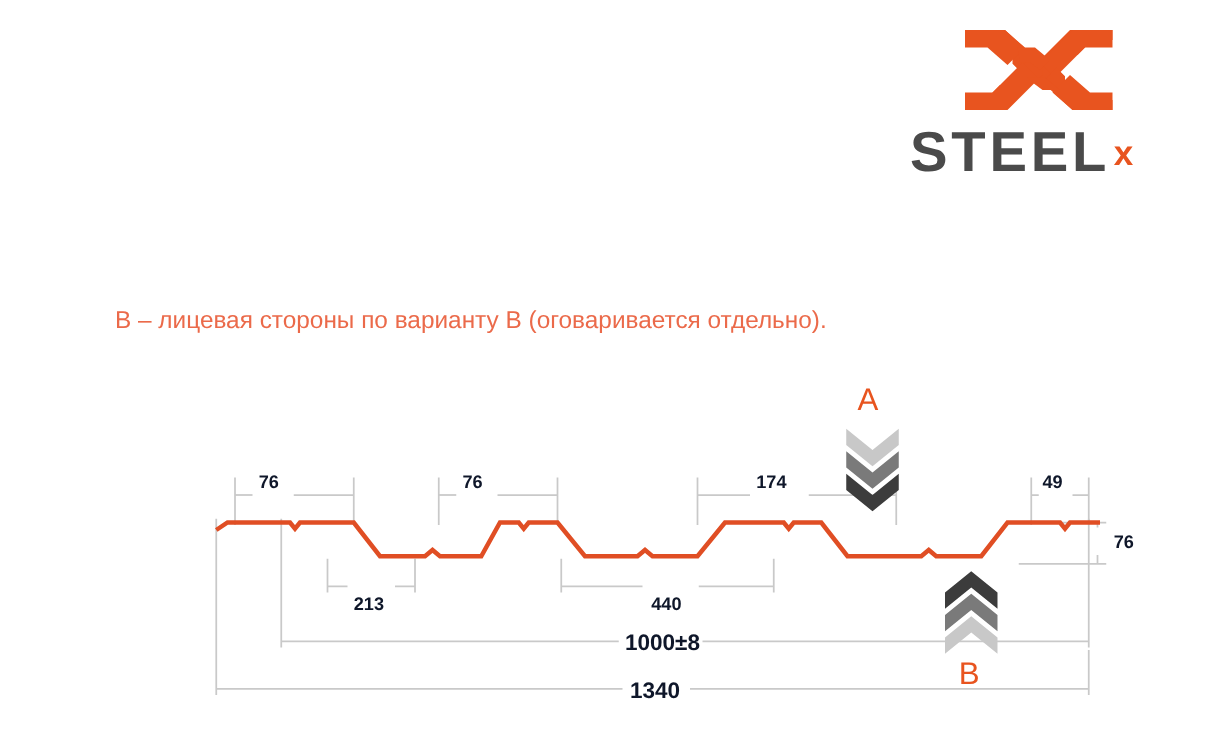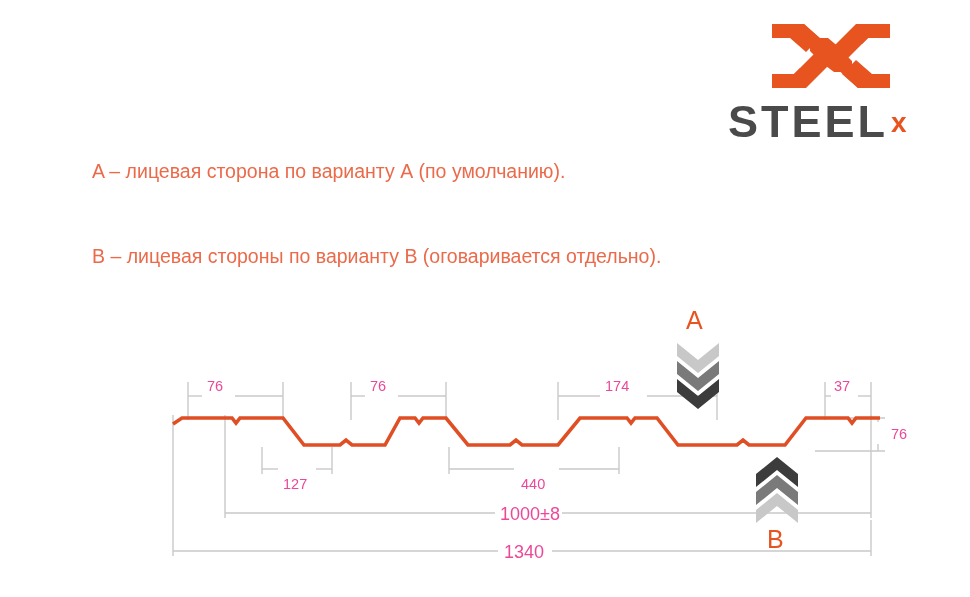--- a/index.html
+++ b/index.html
@@ -92,23 +92,23 @@
     font-size: 25px;
     font-family: "Liberation Sans", sans-serif;
     line-height: 1;
   }
   .marker-a-letter { left: 646px; top: 308px; }
   .marker-b-letter { left: 727px; top: 527px; }
 
   
   .dim-label {
     position: absolute;
-    color: #ec4899;
-    font-family: "Liberation Sans", sans-serif;
-    font-weight: normal;
+    color: #0f172a;
+    font-family: "Liberation Sans", sans-serif;
+    font-weight: bold;
     font-size: 14.5px;
     line-height: 1;
     white-space: nowrap;
   }
   .dim-label.big {
     font-size: 18px;
   }
 </style>
 </head>
 <body>
@@ -136,21 +136,20 @@
           <path d="M52,44 L66,44 L78,54 L64,54 L56,48 Z"></path>
         </g>
       </svg>
     </div>
     <div class="logo-wordmark">
       <span class="logo-steel">STEEL</span>
       <span class="logo-x">x</span>
     </div>
   </div>
 
-  <div class="legend-line legend-a">A – лицевая сторона по варианту А (по умолчанию).</div>
   <div class="legend-line legend-b">B – лицевая стороны по варианту B (оговаривается отдельно).</div>
 
   <svg class="drawing" width="970" height="597" viewBox="0 0 970 597" xmlns="http://www.w3.org/2000/svg">
 
     <g stroke="#c9c9c9" stroke-width="1.4" fill="none">
 
       <line x1="148" y1="382" x2="148" y2="420"></line>
       <line x1="243" y1="382" x2="243" y2="420"></line>
 
       <line x1="311" y1="382" x2="311" y2="420"></line>
@@ -259,20 +258,20 @@
       <polygon points="716,523 737,506 758,523 758,510 737,493 716,510" fill="#c8c8c8"></polygon>
     </g>
   </svg>
 
   <div class="marker-letter marker-a-letter">A</div>
   <div class="marker-letter marker-b-letter">B</div>
 
   <div class="dim-label" style="left:167px; top:379px;">76</div>
   <div class="dim-label" style="left:330px; top:379px;">76</div>
   <div class="dim-label" style="left:565px; top:379px;">174</div>
-  <div class="dim-label" style="left:794px; top:379px;">37</div>
-  <div class="dim-label" style="left:243px; top:477px;">127</div>
+  <div class="dim-label" style="left:794px; top:379px;">49</div>
+  <div class="dim-label" style="left:243px; top:477px;">213</div>
   <div class="dim-label" style="left:481px; top:477px;">440</div>
   <div class="dim-label big" style="left:460px; top:505px;">1000±8</div>
   <div class="dim-label big" style="left:464px; top:543px;">1340</div>
   <div class="dim-label" style="left:851px; top:427px;">76</div>
 
 </div>
 
 </body></html>

